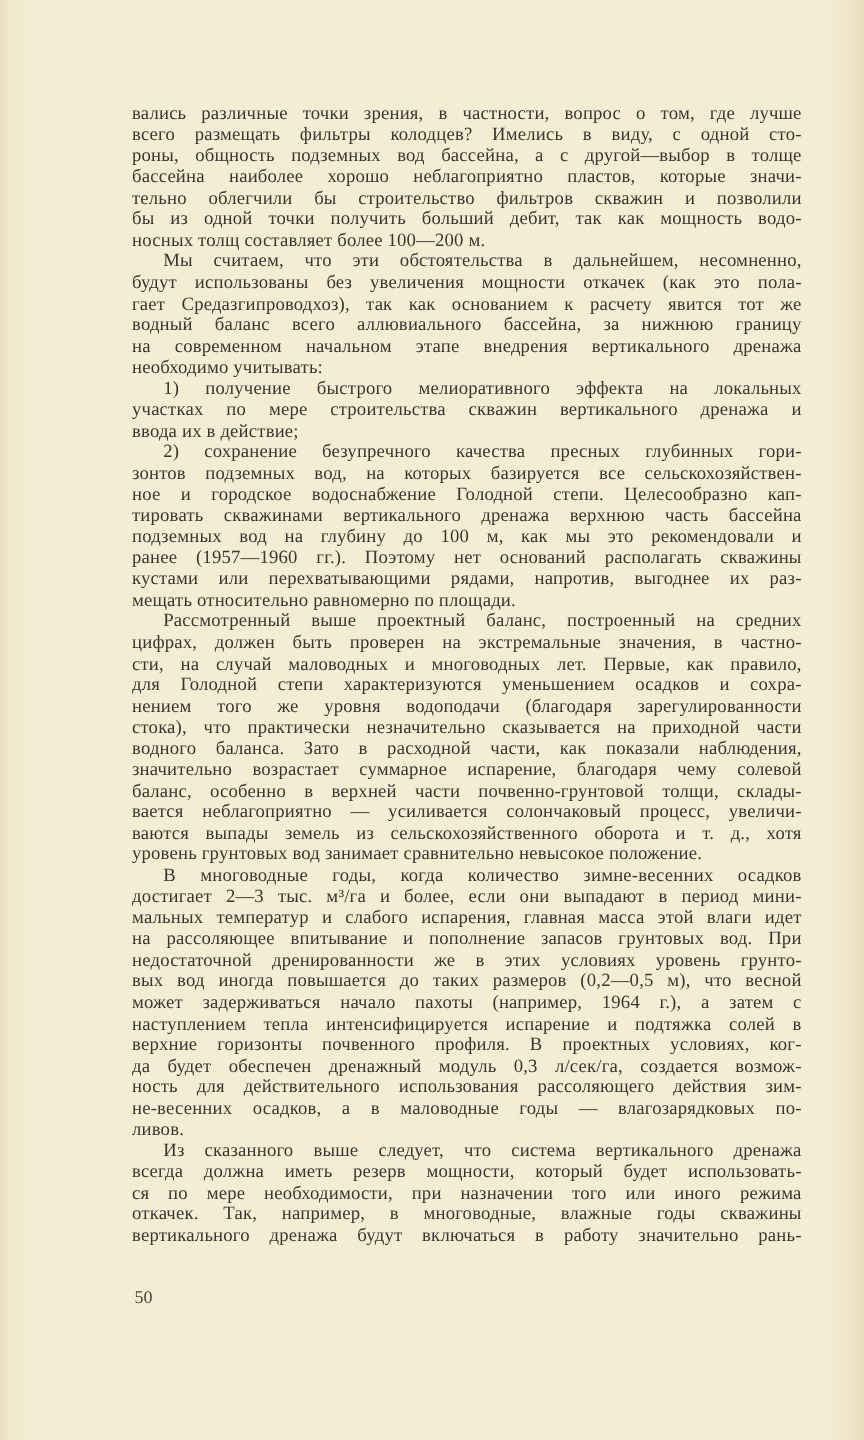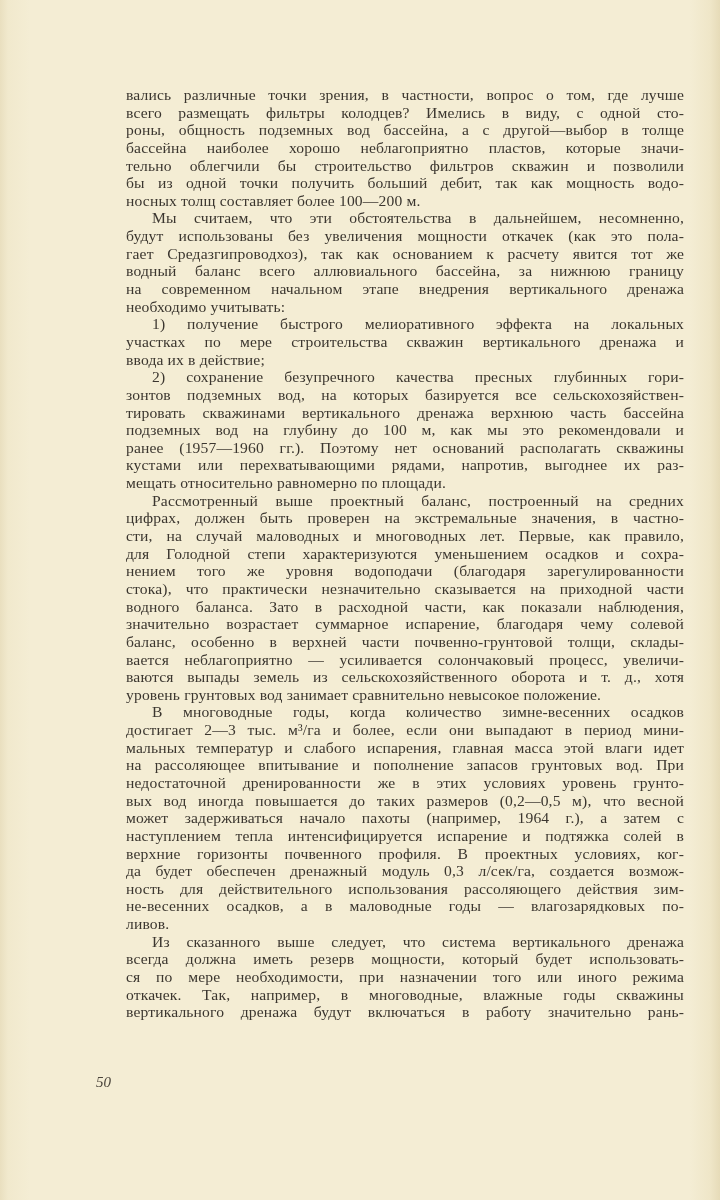--- a/index.html
+++ b/index.html
@@ -5,35 +5,35 @@
   html, body { margin: 0; padding: 0; }
   body {
     width: 720px; height: 1200px; overflow: hidden;
     background: #f3ecd3;
     background-image: linear-gradient(90deg, #e9dfbf 0px, #f1e9cd 8px, #f4edd4 30px, #f4edd4 690px, #efe6c8 710px, #e6dbb8 720px);
     font-family: "Liberation Serif", "DejaVu Serif", serif;
     color: #3b362f;
     position: relative;
   }
   .page {
-    position: absolute; left: 126px; top: 86px; width: 558px;
+    position: absolute; left: 110px; top: 86px; width: 558px;
   }
   .line {
     height: 17.65px; line-height: 17.65px;
     font-size: 15.6px;
     white-space: nowrap;
     text-align: justify;
     text-align-last: justify;
     letter-spacing: 0.15px;
   }
   .line.last { text-align-last: left; }
   .line.indent { padding-left: 26px; }
   .pagenum {
-    position: absolute; left: 96px; top: 1074px;
-    font-size: 15px; color: #4a443b; font-style: italic;
+    position: absolute; left: 112px; top: 1074px;
+    font-size: 15px; color: #4a443b;
   }
 </style>
 </head>
 <body>
 
 <div class="page" id="page-body">
     <div class="line">вались различные точки зрения, в частности, вопрос о том, где лучше</div>
     <div class="line">всего размещать фильтры колодцев? Имелись в виду, с одной сто-</div>
     <div class="line">роны, общность подземных вод бассейна, а с другой—выбор в толще</div>
     <div class="line">бассейна наиболее хорошо неблагоприятно пластов, которые значи-</div>
@@ -44,20 +44,21 @@
     <div class="line">будут использованы без увеличения мощности откачек (как это пола-</div>
     <div class="line">гает Средазгипроводхоз), так как основанием к расчету явится тот же</div>
     <div class="line">водный баланс всего аллювиального бассейна, за нижнюю границу</div>
     <div class="line">на современном начальном этапе внедрения вертикального дренажа</div>
     <div class="line last">необходимо учитывать:</div>
     <div class="line indent">1) получение быстрого мелиоративного эффекта на локальных</div>
     <div class="line">участках по мере строительства скважин вертикального дренажа и</div>
     <div class="line last">ввода их в действие;</div>
     <div class="line indent">2) сохранение безупречного качества пресных глубинных гори-</div>
     <div class="line">зонтов подземных вод, на которых базируется все сельскохозяйствен-</div>
+    <div class="line">ное и городское водоснабжение Голодной степи. Целесообразно кап-</div>
     <div class="line">тировать скважинами вертикального дренажа верхнюю часть бассейна</div>
     <div class="line">подземных вод на глубину до 100 м, как мы это рекомендовали и</div>
     <div class="line">ранее (1957—1960 гг.). Поэтому нет оснований располагать скважины</div>
     <div class="line">кустами или перехватывающими рядами, напротив, выгоднее их раз-</div>
     <div class="line last">мещать относительно равномерно по площади.</div>
     <div class="line indent">Рассмотренный выше проектный баланс, построенный на средних</div>
     <div class="line">цифрах, должен быть проверен на экстремальные значения, в частно-</div>
     <div class="line">сти, на случай маловодных и многоводных лет. Первые, как правило,</div>
     <div class="line">для Голодной степи характеризуются уменьшением осадков и сохра-</div>
     <div class="line">нением того же уровня водоподачи (благодаря зарегулированности</div>

